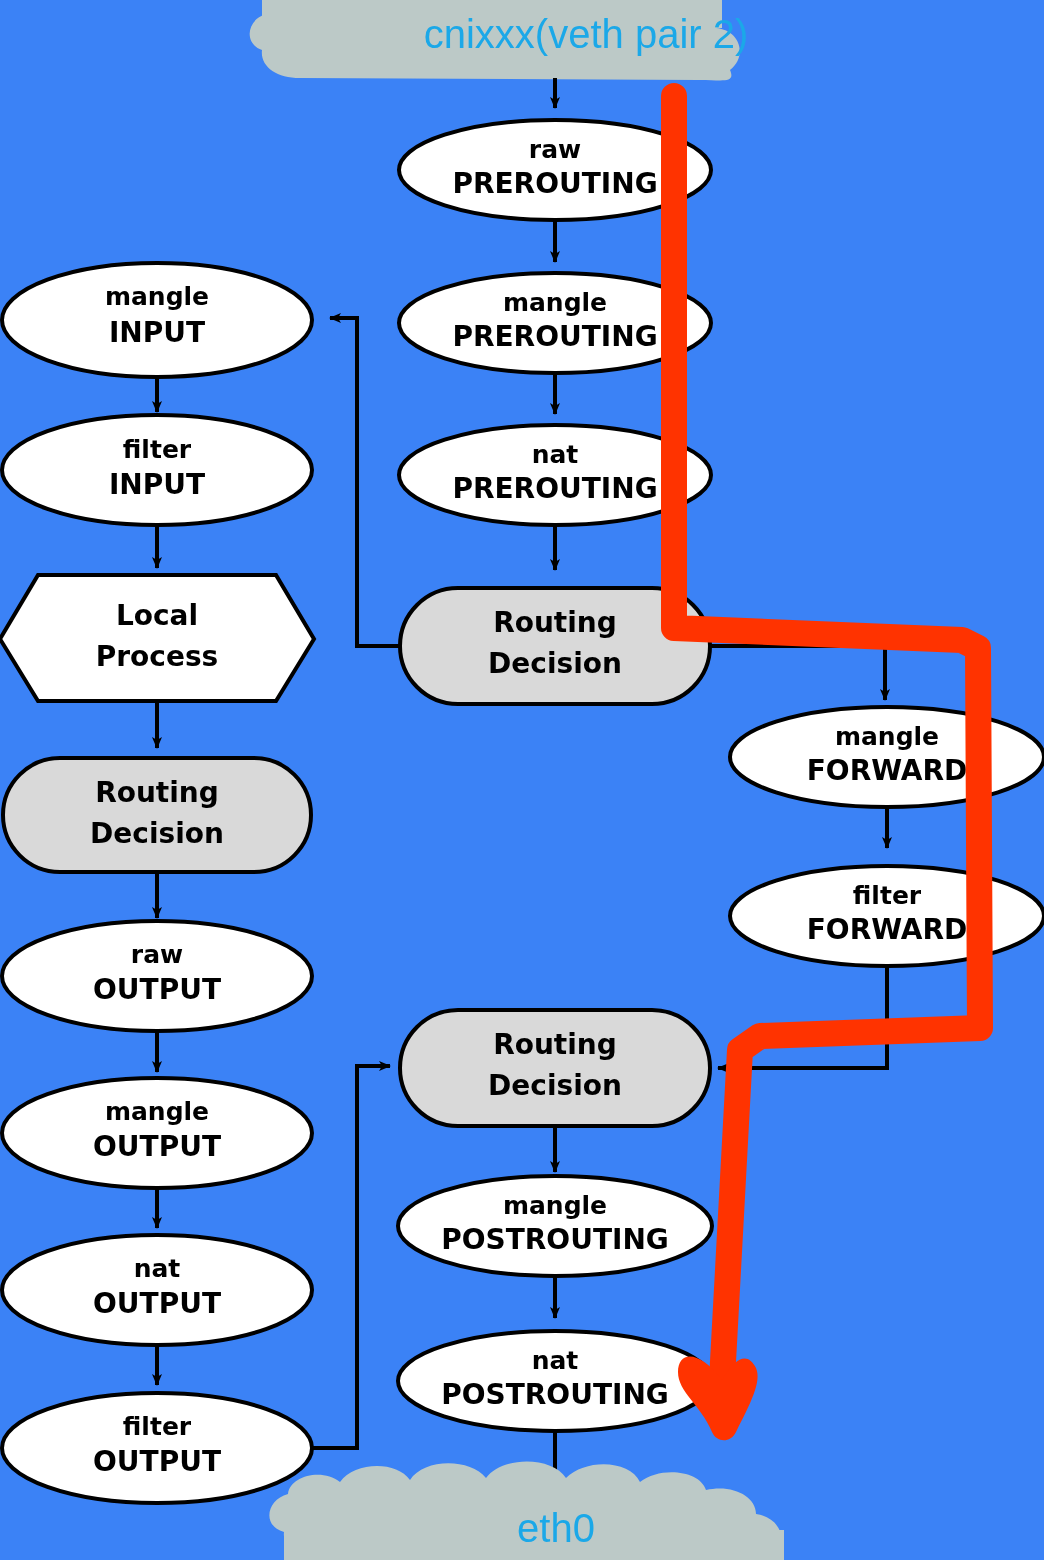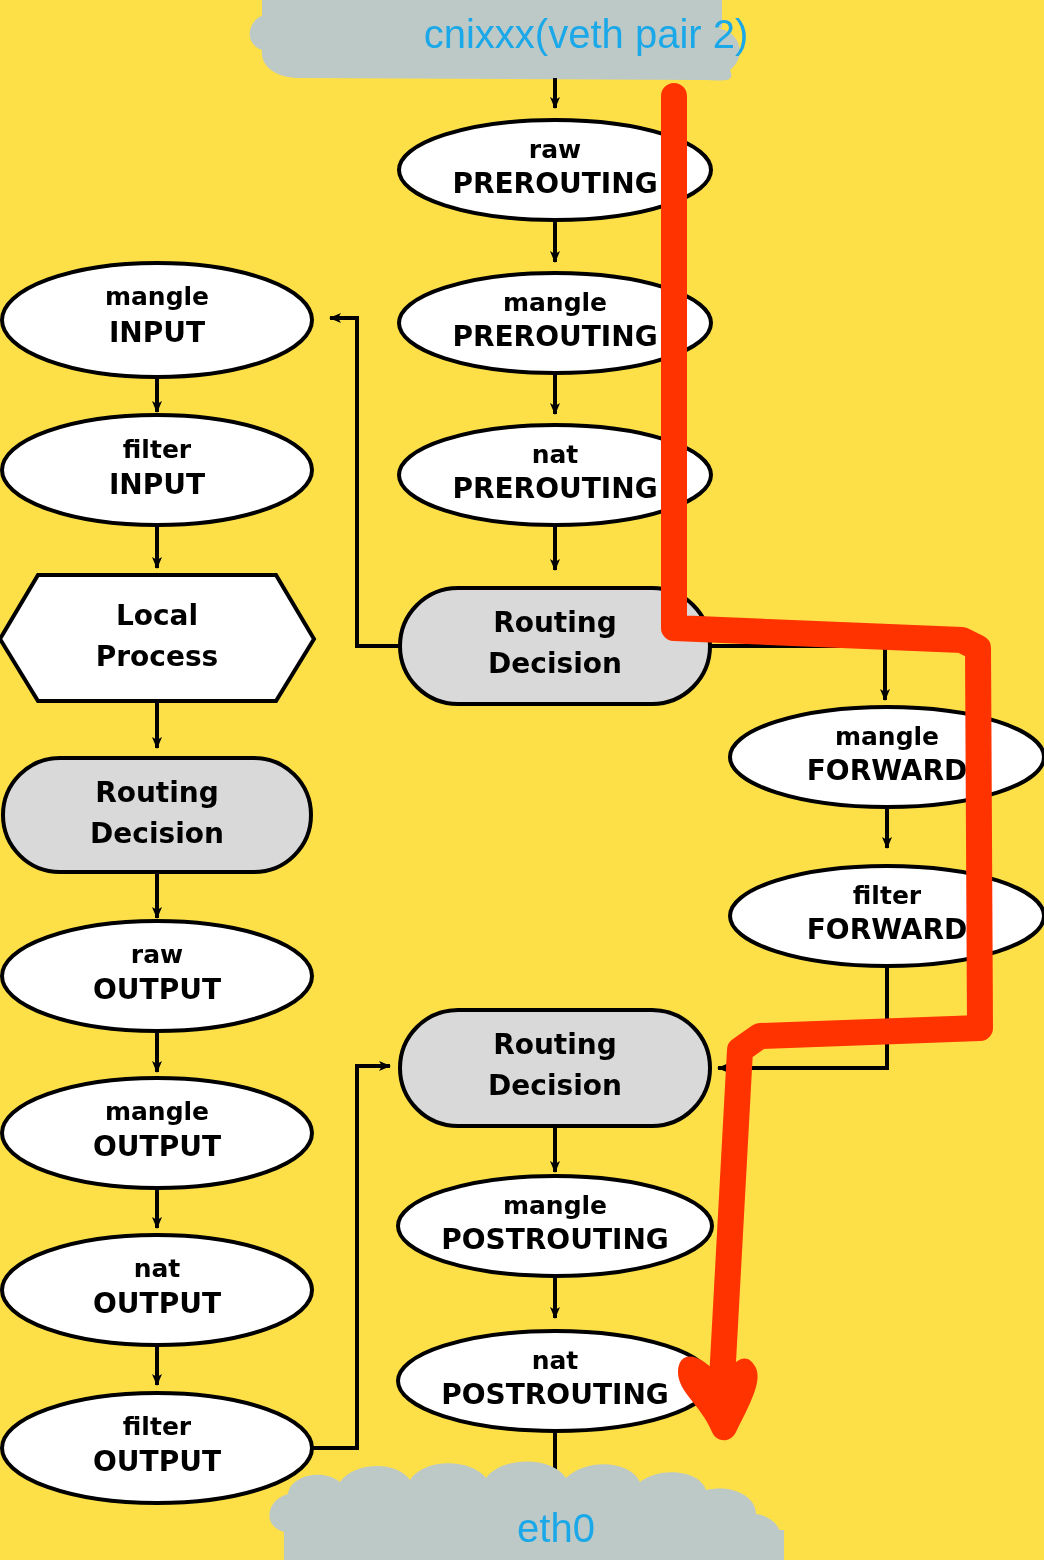--- a/index.html
+++ b/index.html
@@ -1,17 +1,17 @@
 <!DOCTYPE html>
 <html><head>
 <meta charset="utf-8">
 <style>
   html,body{margin:0;padding:0;background:#ffffff;}
   body{font-family:"DejaVu Sans", sans-serif;}
-  #stage{position:relative;width:1044px;height:1560px;background:#fde047;overflow:hidden;}
+  #stage{position:relative;width:1044px;height:1560px;background:#3b82f6;overflow:hidden;}
   svg{position:absolute;left:0;top:0;width:1044px;height:1560px;}
   .nodeText{font-family:"DejaVu Sans", sans-serif;font-weight:bold;fill:#000;text-anchor:middle;}
   .t-small{font-size:25px;}
   .t-big{font-size:28px;}
   .cloudText{font-family:"Liberation Sans", sans-serif;font-size:40px;text-anchor:middle;}
   .shape{fill:#ffffff;stroke:#000000;stroke-width:4;}
   .shape-gray{fill:#d9d9d9;stroke:#000000;stroke-width:4;}
   .conn{fill:none;stroke:#000000;stroke-width:4;}
   .redpath{fill:none;stroke:#ff3300;stroke-width:26;stroke-linecap:round;stroke-linejoin:round;}
   .redhead{fill:#ff3300;}

